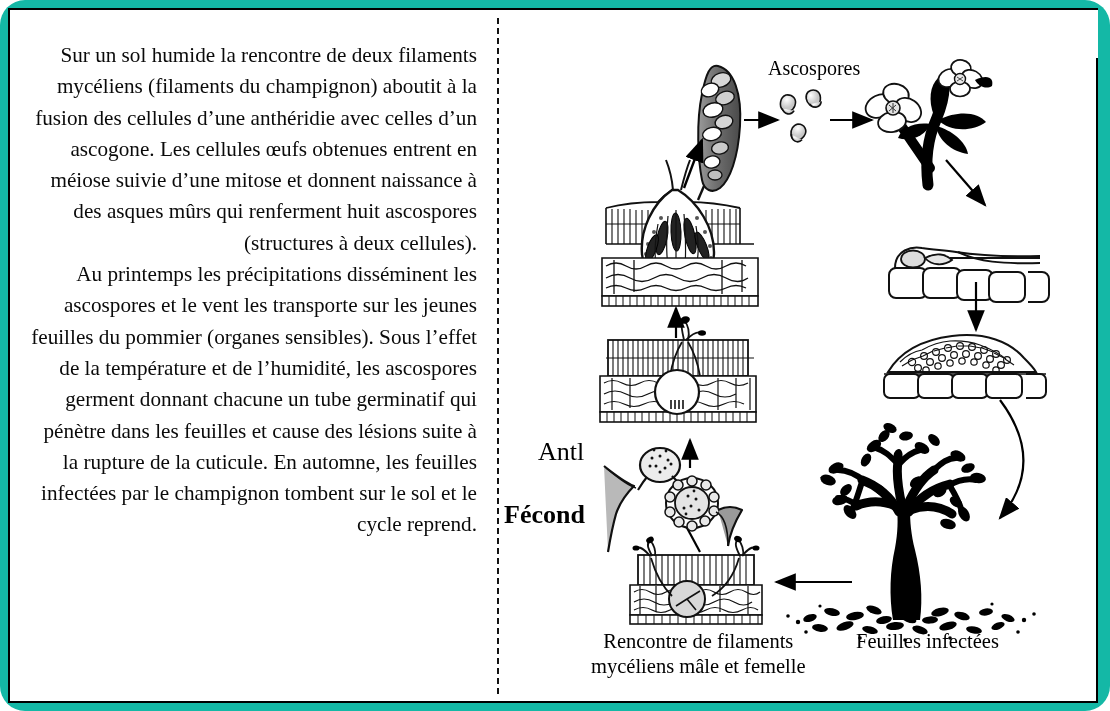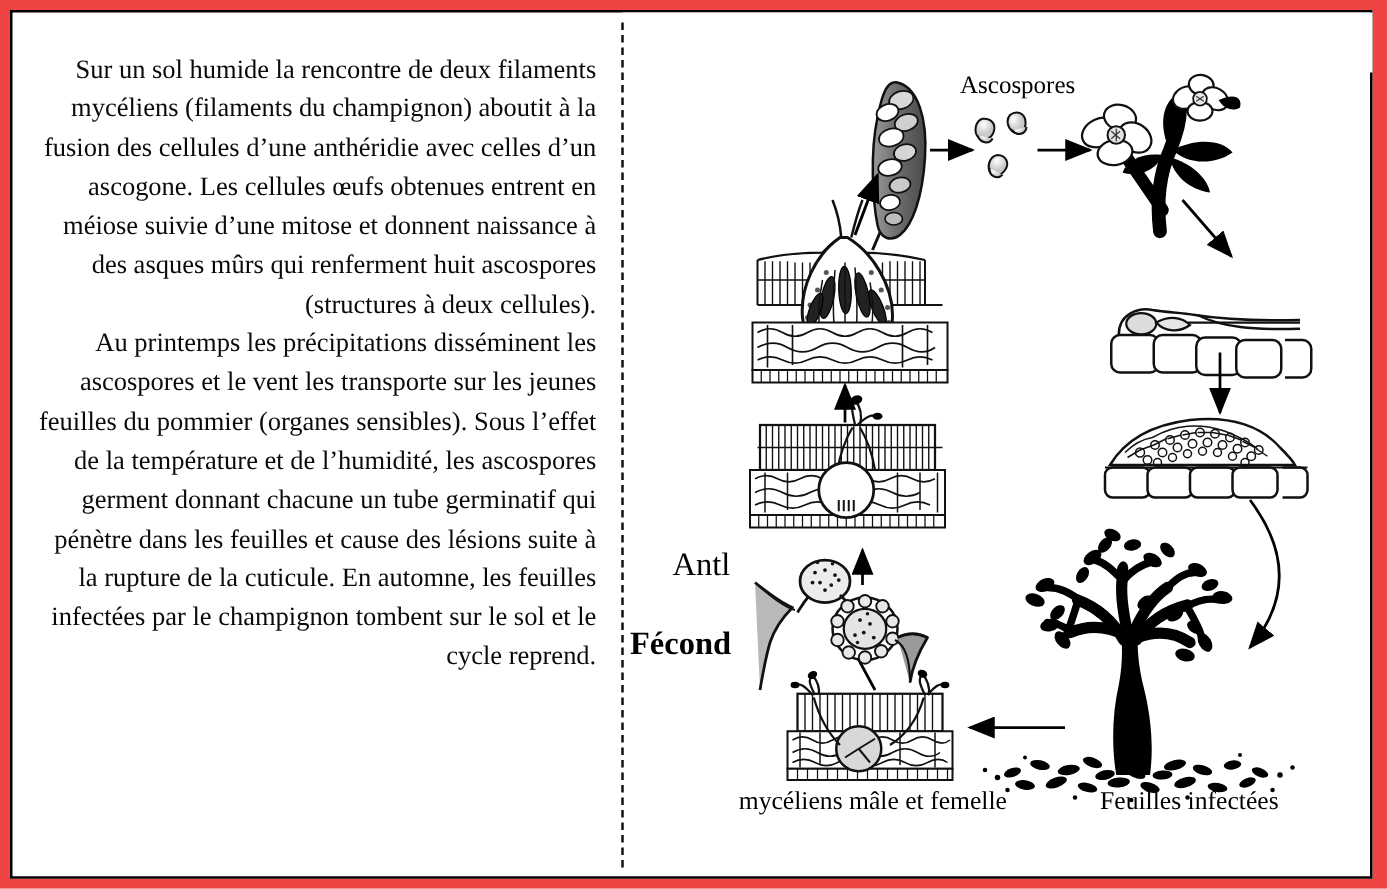--- a/index.html
+++ b/index.html
@@ -1,28 +1,28 @@
 <!DOCTYPE html>
 <html><head>
 <meta charset="utf-8">
 <style>
   html,body{margin:0;padding:0;background:#fff;}
   body{width:1110px;height:711px;font-family:"Liberation Serif",serif;color:#000;overflow:hidden;}
-  #page{position:relative;width:1110px;height:711px;background:#ef4444;}
+  #page{position:relative;width:1110px;height:711px;background:#14b8a6;border-radius:25px;}
   .frame{position:absolute;left:8px;top:8px;width:1090px;height:695px;border:2px solid #000;box-sizing:border-box;background:#fff;}
   .divider{position:absolute;left:497px;top:18px;width:0;height:676px;border-left:2px dashed #111;}
   .textcol{position:absolute;left:27px;top:40px;width:450px;font-size:21.2px;line-height:31.3px;text-align:right;color:#0a0a0a;}
   .textcol p{margin:0;}
   .lbl{position:absolute;font-family:"Liberation Serif",serif;color:#000;white-space:nowrap;}
   .lbl-antl{left:538px;top:437px;font-size:26px;}
   .lbl-fecond{left:504px;top:500px;font-size:26px;font-weight:bold;}
   .lbl-asco{left:768px;top:57px;font-size:20px;}
   .cap{position:absolute;font-size:20.5px;line-height:25px;text-align:center;white-space:nowrap;}
   .cap-left{left:591px;top:629px;}
-  .cap-right{left:880px;top:629px;}
+  .cap-right{left:856px;top:629px;}
   .fig{position:absolute;left:0;top:0;width:1110px;height:711px;pointer-events:none;}
   .clipmask{position:absolute;left:498px;top:10px;width:600px;height:48px;background:#fff;}
 </style>
 </head>
 <body>
 
 <div id="page">
 
   <div class="frame"></div>
 
@@ -459,20 +459,21 @@
 
   <div class="clipmask"></div>
 
   <div class="divider"></div>
 
   <div class="lbl lbl-asco">Ascospores</div>
   <div class="lbl lbl-antl">Antl</div>
   <div class="lbl lbl-fecond">Fécond</div>
 
   <div class="cap cap-left">
+    <div>Rencontre de filaments</div>
     <div>mycéliens mâle et femelle</div>
   </div>
   <div class="cap cap-right">
     <div>Feuilles infectées</div>
   </div>
 
   <div class="textcol">
     <p>Sur un sol humide la rencontre de deux filaments mycéliens (filaments du champignon) aboutit à la fusion des cellules d’une anthéridie avec celles d’un ascogone. Les cellules œufs obtenues entrent en méiose suivie d’une mitose et donnent naissance à des asques mûrs qui renferment huit ascospores (structures à deux cellules).</p>
     <p>Au printemps les précipitations disséminent les ascospores et le vent les transporte sur les jeunes feuilles du pommier (organes sensibles). Sous l’effet de la température et de l’humidité, les ascospores germent donnant chacune un tube germinatif qui pénètre dans les feuilles et cause des lésions suite à la rupture de la cuticule. En automne, les feuilles infectées par le champignon tombent sur le sol et le cycle reprend.</p>
   </div>

